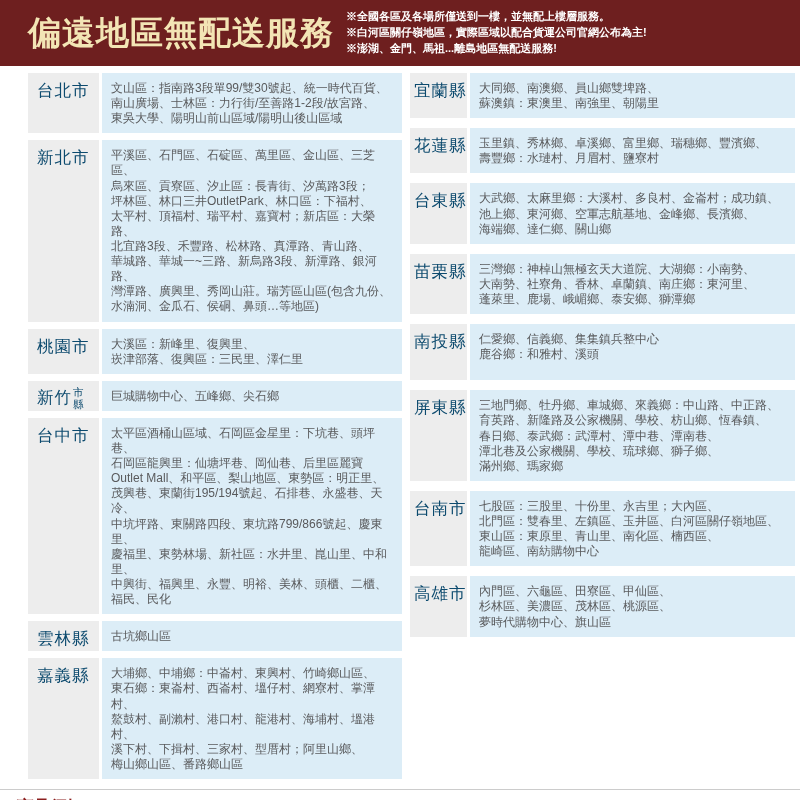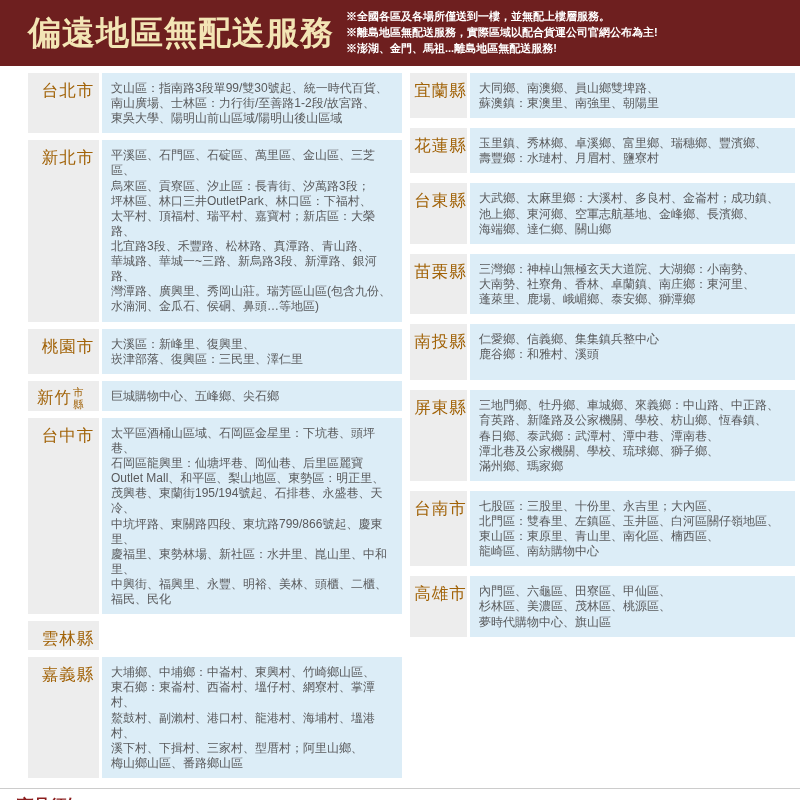--- a/index.html
+++ b/index.html
@@ -9,42 +9,42 @@
   .header { background:#6e1f1f; height:66px; display:flex; align-items:center; box-sizing:border-box; padding:0 4px 0 28px; }
   .title { font-family:"DejaVu Serif","Liberation Serif",serif; font-weight:bold; color:#f3e5b5; font-size:33px; letter-spacing:1px; white-space:nowrap; }
   .notes { margin-left:12px; color:#ffffff; font-weight:bold; font-size:11px; line-height:1.45; white-space:nowrap; }
 
   
   .table-wrap { display:flex; box-sizing:border-box; padding:7px 5px 3px 28px; gap:8px; }
   .col { display:flex; flex-direction:column; }
   .col-left { width:374px; gap:7px; }
   .col-right { flex:1; gap:10px; }
   .trow { display:flex; gap:3px; }
-  .tlabel { background:#ededed; color:#a16207; font-size:16.5px; letter-spacing:1px; box-sizing:border-box; padding:7px 0 0 9px; flex:0 0 auto;text-align:center; }
+  .tlabel { background:#ededed; color:#0c4a6e; font-size:16.5px; letter-spacing:1px; box-sizing:border-box; padding:7px 0 0 9px; flex:0 0 auto; }
   .col-left .tlabel { width:71px; }
   .col-right .tlabel { width:57px; padding-left:4px; }
   .tlabel-hsinchu { display:flex; align-items:center; padding-top:4px; }
   .stack { display:inline-flex; flex-direction:column; font-size:10.5px; line-height:1.15; letter-spacing:0; margin-left:1px; }
   .tcell { flex:1; background:#dcedf7; color:#595a5c; font-size:12px; line-height:1.26; box-sizing:border-box; padding:8px 4px 7px 9px; white-space:pre-line; }
   .pad-tall { padding-bottom:18px; }
 
   
   .divider { border-top:1px solid #cccccc; margin:7px 0 5px 0; }
   .fsection { display:flex; box-sizing:border-box; padding:2px 4px; margin-bottom:6px; }
   .fheading { font-family:"DejaVu Serif","Liberation Serif",serif; font-weight:bold; color:#8b1e1e; font-size:16.5px; line-height:1.25; width:92px; flex:0 0 auto; text-align:right; padding-right:7px; box-sizing:border-box; }
   .fbody { flex:1; font-size:11.5px; line-height:1.55; white-space:pre-line; padding-top:2px; }
 </style>
 </head>
 <body>
 
 <div class="header">
   <div class="title">偏遠地區無配送服務</div>
   <div class="notes">
     <div>※全國各區及各場所僅送到一樓，並無配上樓層服務。</div>
-    <div>※離島地區無配送服務，實際區域以配合貨運公司官網公布為主!</div>
+    <div>※白河區關仔嶺地區，實際區域以配合貨運公司官網公布為主!</div>
     <div>※澎湖、金門、馬祖...離島地區無配送服務!</div>
   </div>
 </div>
 
 <div class="table-wrap">
 
   <div class="col col-left">
     <div class="trow">
       <div class="tlabel">台北市</div>
       <div class="tcell">文山區：指南路3段單99/雙30號起、統一時代百貨、
@@ -83,20 +83,21 @@
 石岡區龍興里：仙塘坪巷、岡仙巷、后里區麗寶
 Outlet Mall、和平區、梨山地區、東勢區：明正里、
 茂興巷、東蘭街195/194號起、石排巷、永盛巷、天冷、
 中坑坪路、東關路四段、東坑路799/866號起、慶東里、
 慶福里、東勢林場、新社區：水井里、崑山里、中和里、
 中興街、福興里、永豐、明裕、美林、頭櫃、二櫃、
 福民、民化</div>
     </div>
     <div class="trow">
       <div class="tlabel">雲林縣</div>
+      <div class="tcell">古坑鄉山區</div>
     </div>
     <div class="trow">
       <div class="tlabel">嘉義縣</div>
       <div class="tcell">大埔鄉、中埔鄉：中崙村、東興村、竹崎鄉山區、
 東石鄉：東崙村、西崙村、塭仔村、網寮村、掌潭村、
 鰲鼓村、副瀨村、港口村、龍港村、海埔村、塭港村、
 溪下村、下揖村、三家村、型厝村；阿里山鄉、
 梅山鄉山區、番路鄉山區</div>
     </div>
   </div>

